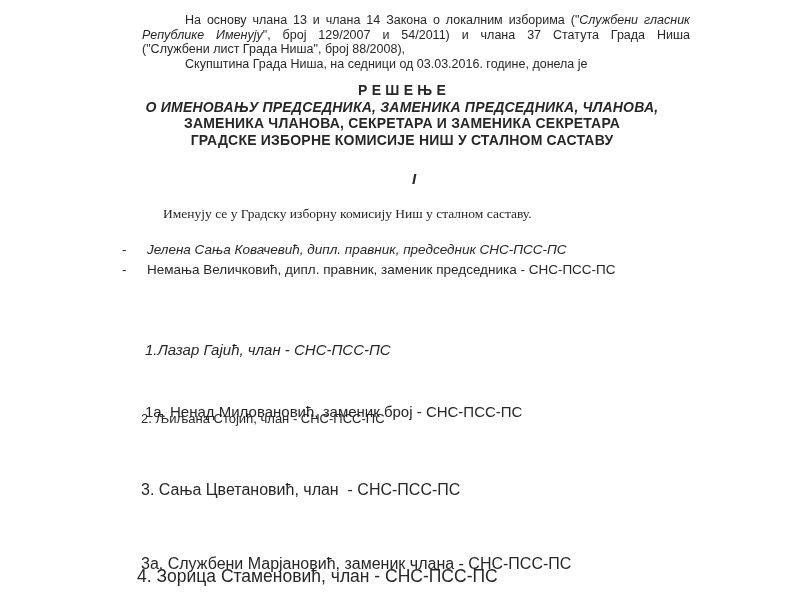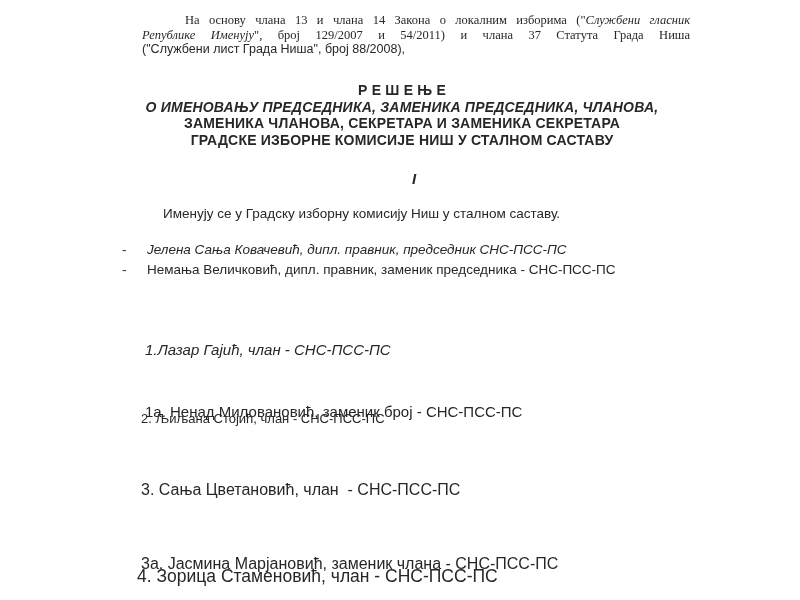--- a/index.html
+++ b/index.html
@@ -21,21 +21,20 @@
     position: absolute;
     left: 142px;
     top: 13px;
     width: 548px;
     font-size: 12.5px;
     line-height: 14.5px;
   }
   .intro .jline {
     text-align: justify;
     text-align-last: justify;
-    font-family: Liberation Serif, serif;
   }
   .intro .indent { padding-left: 43px; }
   .it { font-style: italic; }
 
   
   .title-block {
     position: absolute;
     left: 0;
     top: 82px;
     width: 804px;
@@ -57,20 +56,21 @@
     font-weight: bold;
     font-style: italic;
     font-size: 15px;
   }
 
   .appointment {
     position: absolute;
     left: 163px;
     top: 206px;
     font-size: 13.5px;
+    font-family: Liberation Serif, serif;
   }
 
   
   .leadership {
     position: absolute;
     left: 122px;
     top: 240px;
     font-size: 13.5px;
     line-height: 20px;
   }
@@ -91,20 +91,21 @@
 </style>
 </head>
 <body>
 
 <div class="page">
 
   <div class="intro">
     <div class="jline indent"><span>На основу члана 13 и члана 14 Закона о локалним изборима ("</span><span class="it">Службени гласник</span></div>
     <div class="jline"><span class="it">Републике Именују</span><span>", број 129/2007 и 54/2011) и члана 37 Статута Града Ниша</span></div>
     <div>("Службени лист Града Ниша", број 88/2008),</div>
+    <div class="indent">Скупштина Града Ниша, на седници од 03.03.2016. године, донела је</div>
   </div>
 
   <div class="title-block">
     <div class="t1">Р Е Ш Е Њ Е</div>
     <div class="t2">О ИМЕНОВАЊУ ПРЕДСЕДНИКА, ЗАМЕНИКА ПРЕДСЕДНИКА, ЧЛАНОВА,</div>
     <div class="t3">ЗАМЕНИКА ЧЛАНОВА, СЕКРЕТАРА И ЗАМЕНИКА СЕКРЕТАРА</div>
     <div class="t4">ГРАДСКЕ ИЗБОРНЕ КОМИСИЈЕ НИШ У СТАЛНОМ САСТАВУ</div>
   </div>
 
   <div class="numeral">I</div>
@@ -126,21 +127,21 @@
     <div class="member">1.Лазар Гајић, члан - СНС-ПСС-ПС</div>
     <div class="deputy">1а. Ненад Миловановић, заменик број - СНС-ПСС-ПС</div>
   </div>
 
   <div class="pair pair2">
     <div class="member">2. Љиљана Стојић, члан - СНС-ПСС-ПС</div>
   </div>
 
   <div class="pair pair3">
     <div class="member">3. Сања Цветановић, члан  - СНС-ПСС-ПС</div>
-    <div class="deputy">3а. Јасмина Марјановић, заменик члана - СНС-ПСС-ПС</div>
+    <div class="deputy">3а. Службени Марјановић, заменик члана - СНС-ПСС-ПС</div>
   </div>
 
   <div class="pair pair4">
     <div class="member">4. Зорица Стаменовић, члан - СНС-ПСС-ПС</div>
     
   </div>
 
 </div>
 
 </body></html>

